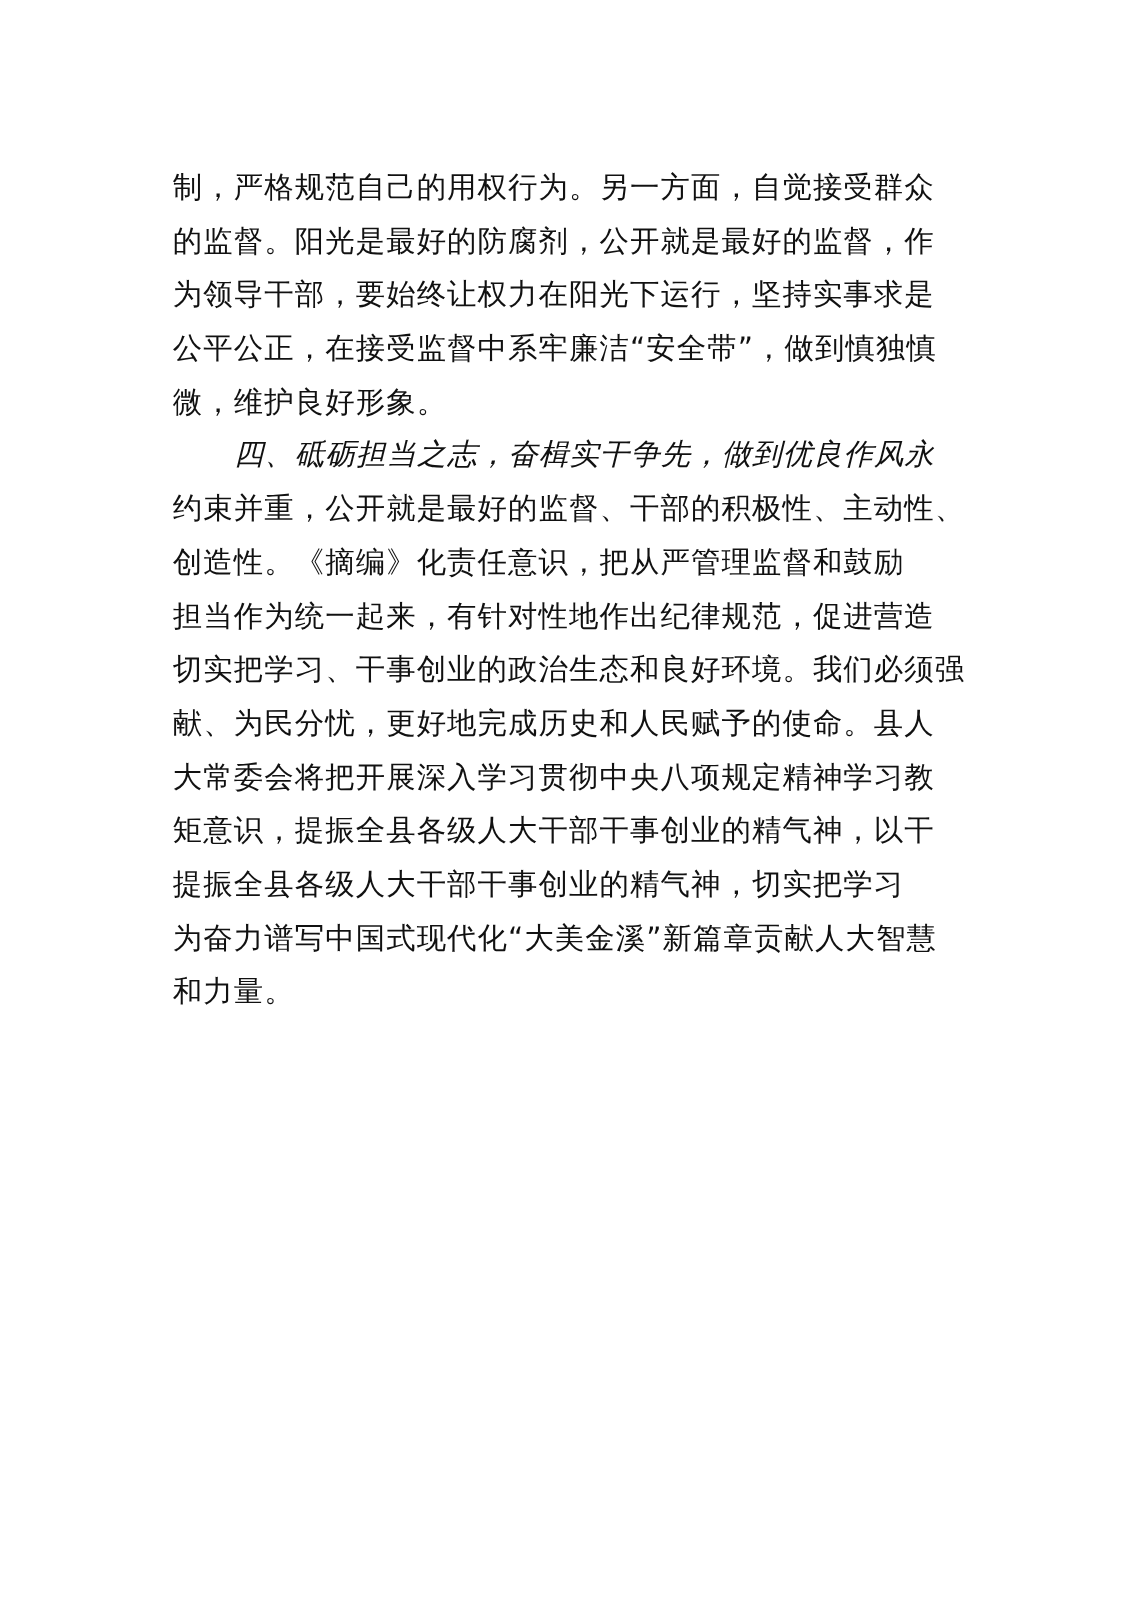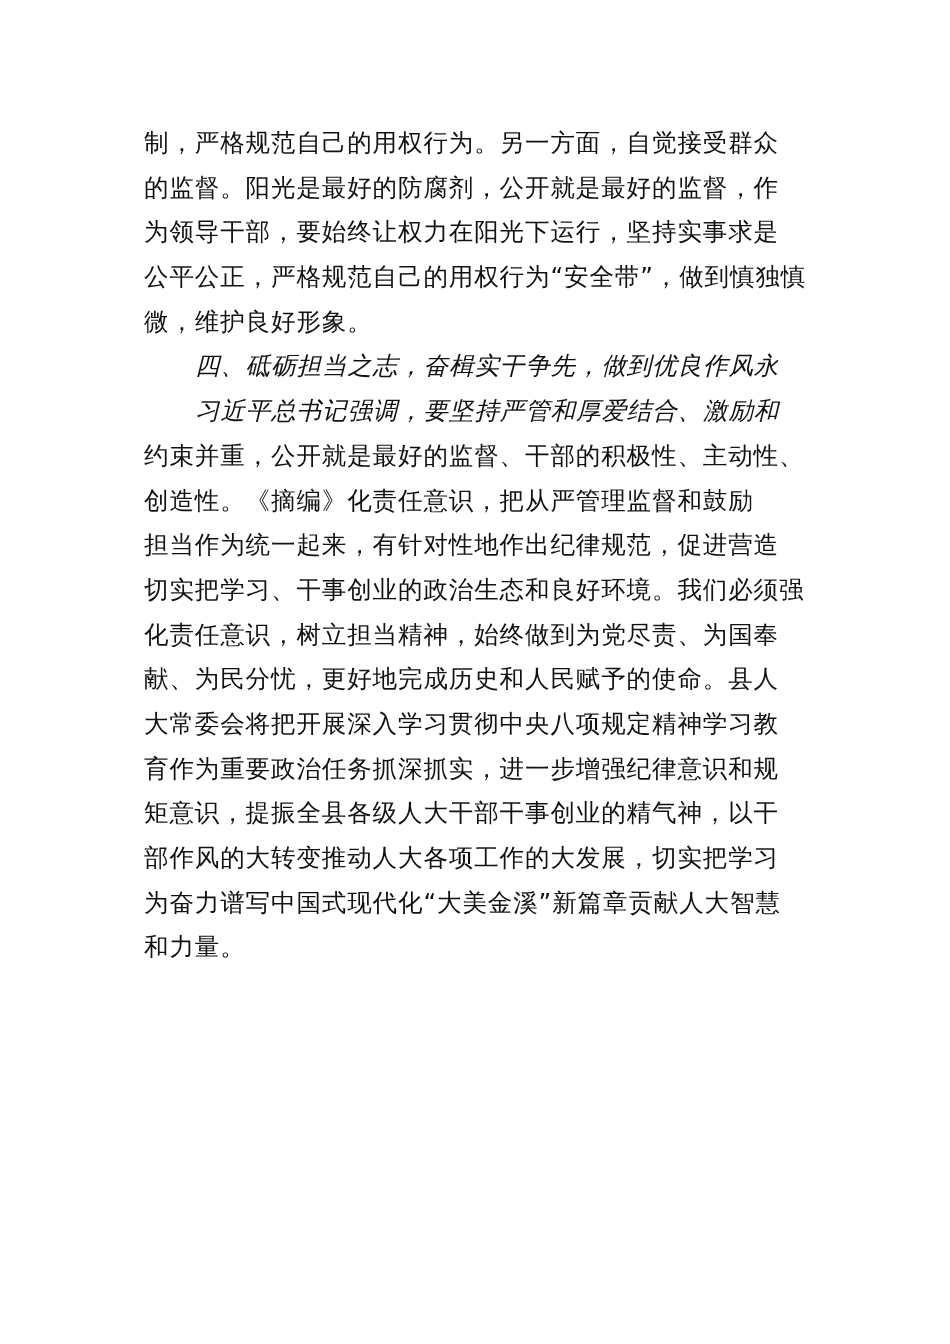--- a/index.html
+++ b/index.html
@@ -19,21 +19,21 @@
       position: absolute;
       left: 0;
       top: 0;
       width: 950px;
       height: 1344px;
       background: #ffffff;
     }
     .text-block {
       position: absolute;
       left: 144px;
-      top: 121px;
+      top: 134px;
       width: 664px;
     }
     .line {
       display: block;
       height: 44.7px;
       line-height: 44.7px;
       font-size: 24.5px;
       white-space: nowrap;
       letter-spacing: 0.9px;
       color: #111111;
@@ -46,40 +46,37 @@
 </head>
 <body>
 
 <div class="page">
   <div class="text-block">
 
     <div>
       <span class="line">制，严格规范自己的用权行为。另一方面，自觉接受群众</span>
       <span class="line">的监督。阳光是最好的防腐剂，公开就是最好的监督，作</span>
       <span class="line">为领导干部，要始终让权力在阳光下运行，坚持实事求是</span>
-      <span class="line">公平公正，严格规范自己的用权行为“安全带”，做到慎独慎</span>
+      <span class="line">公平公正，在接受监督中系牢廉洁“安全带”，做到慎独慎</span>
       <span class="line">微，维护良好形象。</span>
     </div>
 
     <div>
       <span class="line indent">四、砥砺担当之志，奋楫实干争先，做到优良作风永</span>
     </div>
 
     <div>
-      <span class="line indent">习近平总书记强调，要坚持严管和厚爱结合、激励和</span>
       <span class="line">约束并重，公开就是最好的监督、干部的积极性、主动性、</span>
       <span class="line">创造性。《摘编》化责任意识，把从严管理监督和鼓励</span>
       <span class="line">担当作为统一起来，有针对性地作出纪律规范，促进营造</span>
       <span class="line">切实把学习、干事创业的政治生态和良好环境。我们必须强</span>
-      <span class="line">化责任意识，树立担当精神，始终做到为党尽责、为国奉</span>
       <span class="line">献、为民分忧，更好地完成历史和人民赋予的使命。县人</span>
       <span class="line">大常委会将把开展深入学习贯彻中央八项规定精神学习教</span>
-      <span class="line">育作为重要政治任务抓深抓实，进一步增强纪律意识和规</span>
       <span class="line">矩意识，提振全县各级人大干部干事创业的精气神，以干</span>
-      <span class="line">部作风的大转变推动人大各项工作的大发展，切实把学习</span>
+      <span class="line">提振全县各级人大干部干事创业的精气神，切实把学习</span>
       <span class="line">为奋力谱写中国式现代化“大美金溪”新篇章贡献人大智慧</span>
       <span class="line">和力量。</span>
       <span class="line"></span>
       <span class="line"></span>
     </div>
 
   </div>
 </div>
 
 </body></html>

